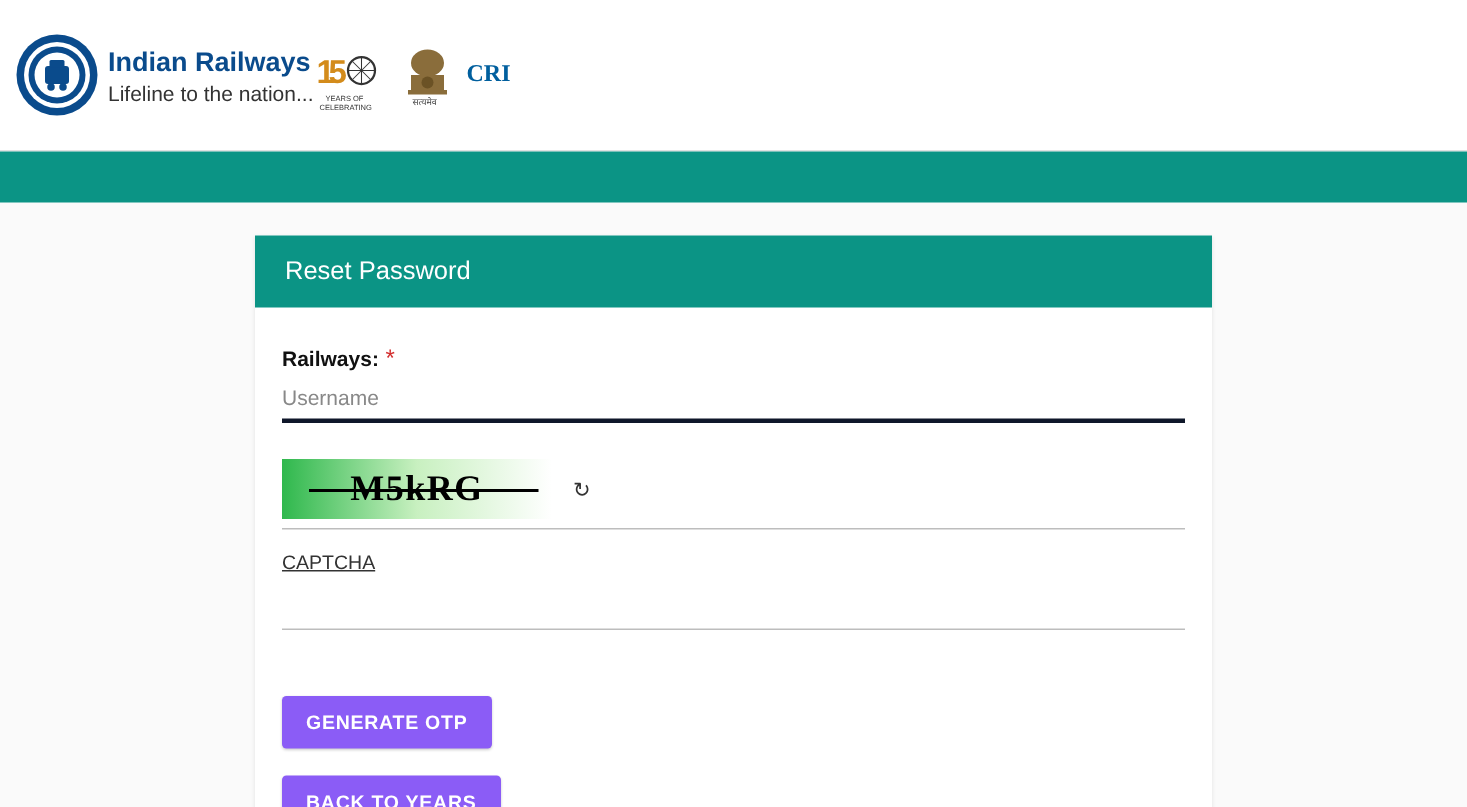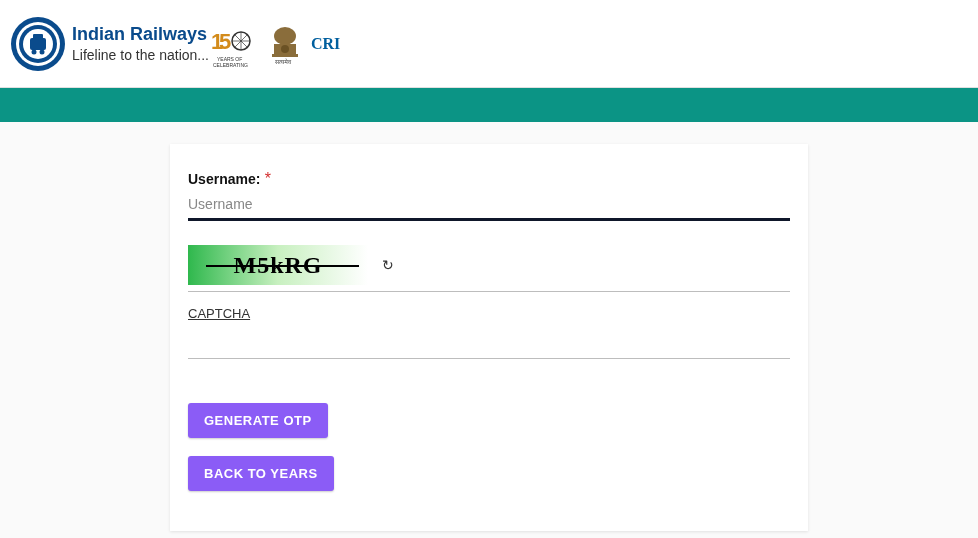--- a/index.html
+++ b/index.html
@@ -1,18 +1,18 @@
 <!DOCTYPE html>
 <html><head>
   <meta charset="utf-8">
   <style>
     * { box-sizing: border-box; margin: 0; padding: 0; }
     body { font-family: Arial, Helvetica, sans-serif; background: #fafafa; width: 978px; height: 538px; overflow: hidden; }
     
-    .header { background: #fff; display: flex; align-items: center; padding: 6px 0 6px 10px; border-bottom: 1px solid #e0e0e0; height: 88px; }
+    .header { background: #fff; display: flex; align-items: center; padding: 6px 0 6px 10px; border-bottom: 1px solid #e0e0e0; height: 101px; }
     .logo-block { display: flex; align-items: center; }
     .ir-logo { width: 56px; height: 56px; margin-right: 6px; }
     .brand-text { display: flex; flex-direction: column; }
     .brand-main { color: #0a4b8c; font-weight: bold; font-size: 18px; }
     .brand-sub { color: #333; font-size: 14px; margin-top: 2px; text-align: right; }
     .system-title { flex: 1; text-align: left; font-size: 24px; color: #333; margin-left: 14px; }
     .header-right { display: flex; align-items: center; gap: 8px; padding-right: 0; }
     .badge-150 { width: 50px; height: 50px; }
     .emblem { width: 36px; height: 44px; }
     .cris { color: #005f9e; font-weight: bold; font-size: 16px; font-family: Georgia, serif; }
@@ -87,24 +87,25 @@
       </svg>
     </span>
     <span class="cris">CRI</span>
   </div>
 </div>
 
 <div class="teal-bar"></div>
 
 <div class="main">
   <div class="card">
+    <div class="card-header">Reset Password</div>
     <div class="card-body">
 
       <div>
-        <span class="field-label">Username:</span>
+        <span class="field-label">Railways:</span>
         <span class="req"> *</span>
         <input type="text" class="text-input" placeholder="Username" style="">
       </div>
 
       <div class="captcha-row">
         <div class="captcha-box">
           <span>M5kRG</span>
           <div class="captcha-line"></div>
         </div>
         <span class="refresh-icon">↻</span>

